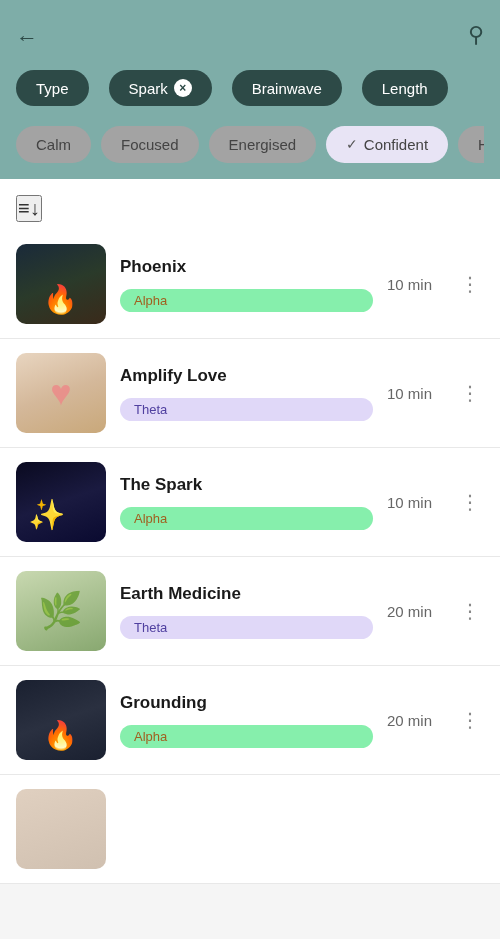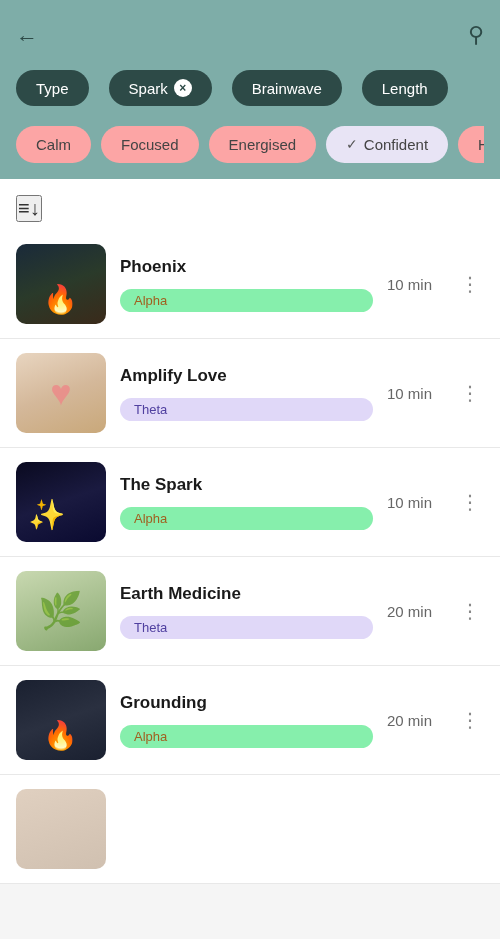--- a/index.html
+++ b/index.html
@@ -93,21 +93,21 @@
     .mood-tabs {
       display: flex;
       gap: 10px;
       padding: 10px 0 16px 0;
       overflow-x: auto;
       scrollbar-width: none;
     }
     .mood-tabs::-webkit-scrollbar { display: none; }
 
     .mood-tab {
-      background: #fca5a5;
+      background: #a3a3a3;
       border: none;
       border-radius: 22px;
       padding: 10px 20px;
       font-size: 15px;
       color: #444;
       cursor: pointer;
       white-space: nowrap;
       flex-shrink: 0;
     }
 

